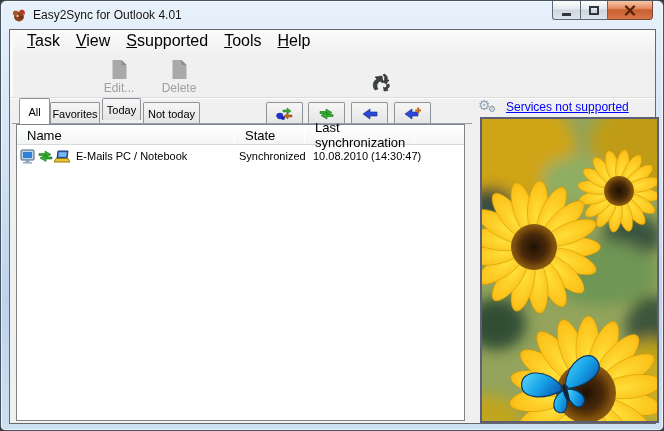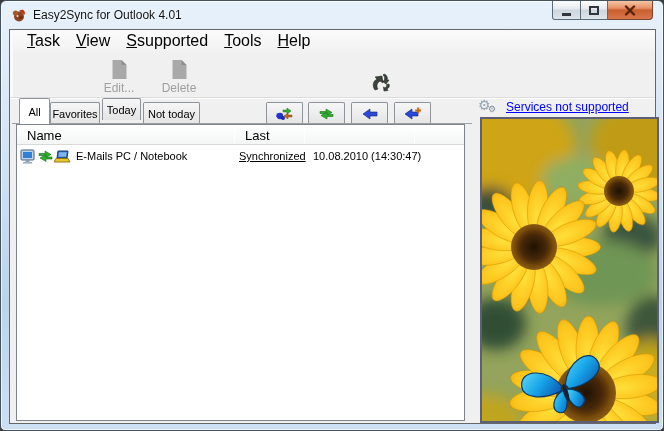--- a/index.html
+++ b/index.html
@@ -47,21 +47,21 @@
   .tabs-baseline{position:absolute;left:2px;top:93px;width:460px;height:1px;background:#9aa0a8;}
 
   
   .listbox{position:absolute;left:6px;top:94px;width:449px;height:297px;background:#fff;border:1px solid #7f838a;z-index:2;}
   .lheader{position:absolute;left:0;top:0;right:0;height:20px;background:linear-gradient(#ffffff,#f4f5f6);border-bottom:1px solid #d9d9d9;}
   .lheader .col{position:absolute;top:0;height:20px;display:flex;align-items:center;font-size:13px;color:#000;padding-left:10px;}
   .hsep{position:absolute;top:2px;width:1px;height:16px;background:#d2d2d2;border-right:1px solid #fff;}
   .lrow{position:absolute;left:0;top:21px;right:0;height:20px;display:flex;align-items:center;font-size:11px;color:#000;}
   .row-icons{position:absolute;left:3px;top:2px;display:flex;gap:1px;align-items:center;}
   .cell-name{position:absolute;left:59px;}
-  .cell-state{position:absolute;left:222px;text-decoration:underline;cursor:pointer;text-align:right;}
+  .cell-state{position:absolute;left:222px;cursor:pointer;text-align:right;}
   .cell-date{position:absolute;left:296px;}
 
   
   .services{position:absolute;left:468px;top:67px;width:176px;height:20px;display:flex;align-items:center;}
   .gears{position:relative;width:22px;height:18px;flex:0 0 auto;}
   .gears .g1{position:absolute;left:0;top:-1px;font-size:14px;color:#93a4b4;}
   .gears .g2{position:absolute;left:10px;top:6px;font-size:9px;color:#82929f;}
   .svc-link{font-size:12px;color:#0000ff;text-decoration:underline;cursor:pointer;margin-left:6px;white-space:nowrap;}
 
   .photo{position:absolute;left:470px;top:87px;width:179px;height:306px;border:2px solid #5c5f76;background:#8fa055;}
@@ -182,23 +182,26 @@
       </div>
       <div class="tabs-baseline"></div>
 
       <div class="listbox">
         <div class="lheader">
           <div class="col" style="left:0;width:217px;">
             <span>Name</span>
           </div>
           <div class="hsep" style="left:217px;"></div>
           <div class="col" style="left:218px;width:69px;">
-            <span>Last</span>
+            <span>State</span>
           </div>
           <div class="hsep" style="left:287px;"></div>
+          <div class="col" style="left:288px;width:109px;">
+            <span>Last synchronization</span>
+          </div>
           <div class="hsep" style="left:397px;"></div>
         </div>
 
         <div class="lrow">
           <div class="row-icons">
             <svg width="17" height="17" viewBox="0 0 17 17">
               <rect x="1" y="2" width="13" height="10" rx="1" fill="#bed3e8" stroke="#44637f"></rect>
               <rect x="3" y="4" width="9" height="6" fill="#2f7fd6"></rect>
               <rect x="5.5" y="12" width="4" height="2" fill="#8aa0b8"></rect>
               <rect x="3" y="14" width="9" height="1.6" fill="#9ab0c8"></rect>

